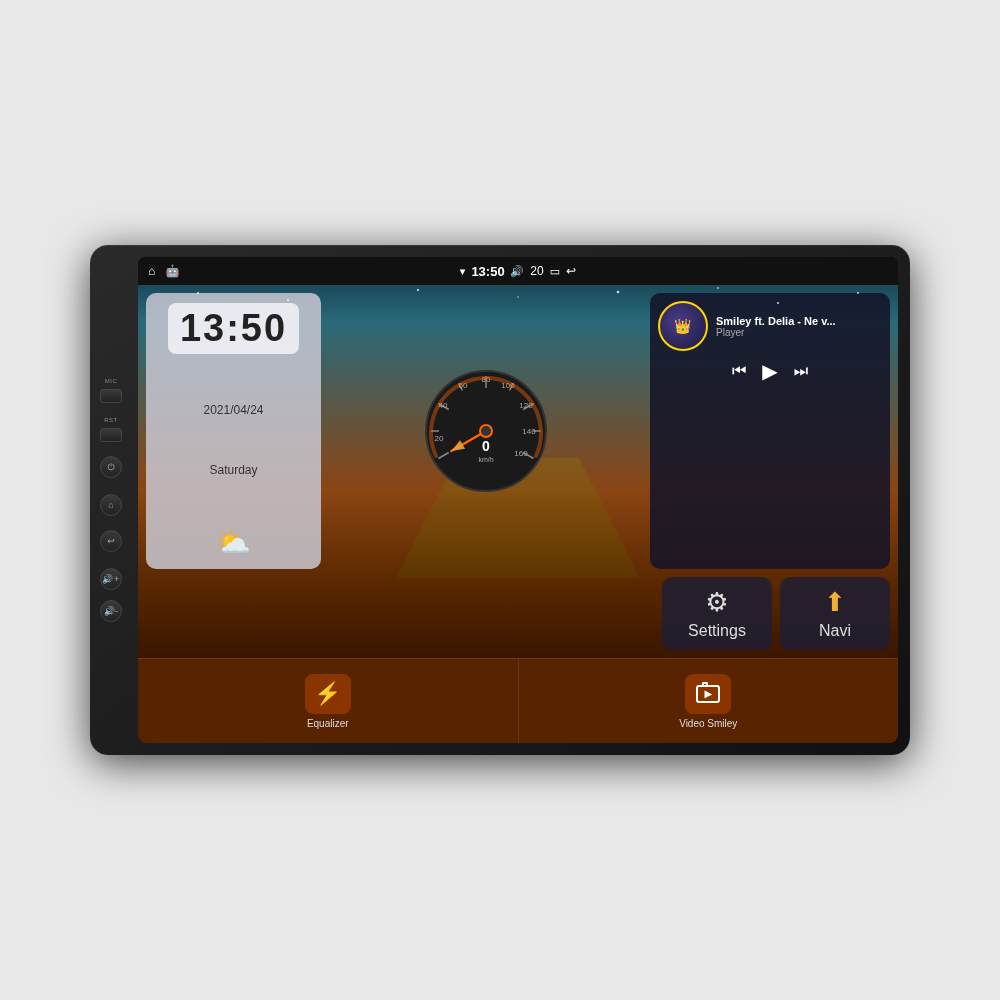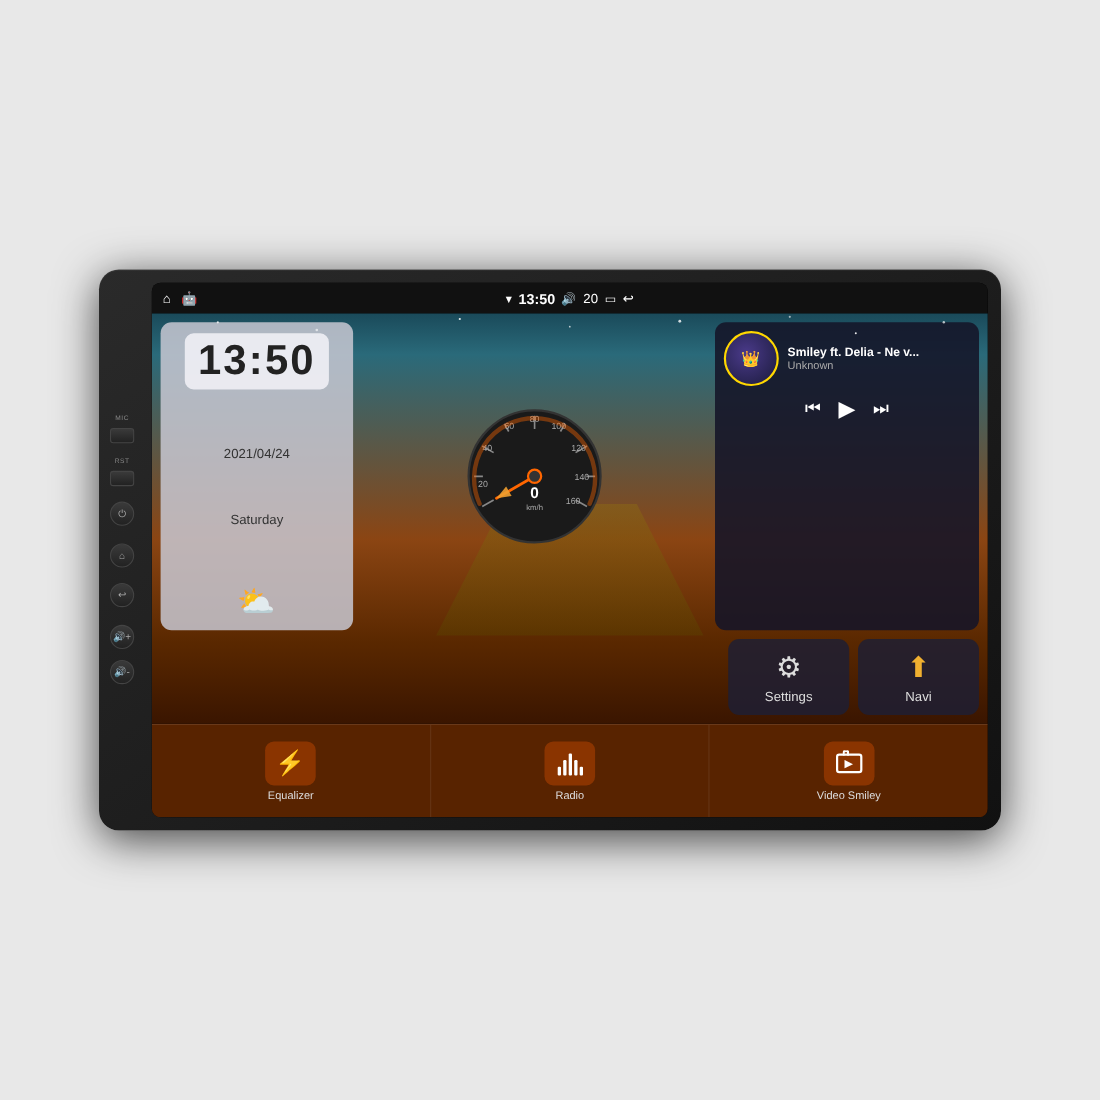--- a/index.html
+++ b/index.html
@@ -300,21 +300,21 @@
       flex-direction: column;
       align-items: center;
       justify-content: center;
       gap: 4px;
       cursor: pointer;
       flex-shrink: 0;
     }
 
     .nav-btn-label {
       color: #ddd;
-      font-size: 12px;
+      font-size: 16px;
     }
 
     
     .app-bar {
       background: rgba(100, 40, 0, 0.88);
       border-top: 1px solid rgba(255,255,255,0.1);
       display: flex;
       flex-shrink: 0;
       height: 85px;
     }
@@ -573,21 +573,21 @@
           </div>
         </div>
 
         <div class="music-widget">
           <div class="music-top">
             <div class="album-art">
               <span style="color:gold;font-size:14px;">👑</span>
             </div>
             <div class="music-info">
               <div class="music-title">Smiley ft. Delia - Ne v...</div>
-              <div class="music-artist">Unknown</div>
+              <div class="music-artist">Player</div>
             </div>
           </div>
           <div class="music-controls">
             <button class="ctrl-btn">⏮</button>
             <button class="ctrl-btn play-btn">▶</button>
             <button class="ctrl-btn">⏭</button>
           </div>
         </div>
 
       </div>
@@ -612,32 +612,20 @@
 
     <div class="app-bar">
 
       <div class="app-item">
         <div class="app-icon-box">
           <span class="bt-icon">⚡</span>
         </div>
         <span class="app-label">Equalizer</span>
       </div>
 
-      <div class="app-item">
-        <div class="app-icon-box">
-          <div class="radio-icon">
-            <div class="radio-bar" style="height:8px;"></div>
-            <div class="radio-bar" style="height:14px;"></div>
-            <div class="radio-bar" style="height:20px;"></div>
-            <div class="radio-bar" style="height:14px;"></div>
-            <div class="radio-bar" style="height:8px;"></div>
-          </div>
-        </div>
-        <span class="app-label">Radio</span>
-      </div>
 
 
       <div class="app-item">
         <div class="app-icon-box">
           <div class="video-icon">
             <div class="video-notch"></div>
             <span class="video-play">▶</span>
           </div>
         </div>
         <span class="app-label">Video Smiley</span>

